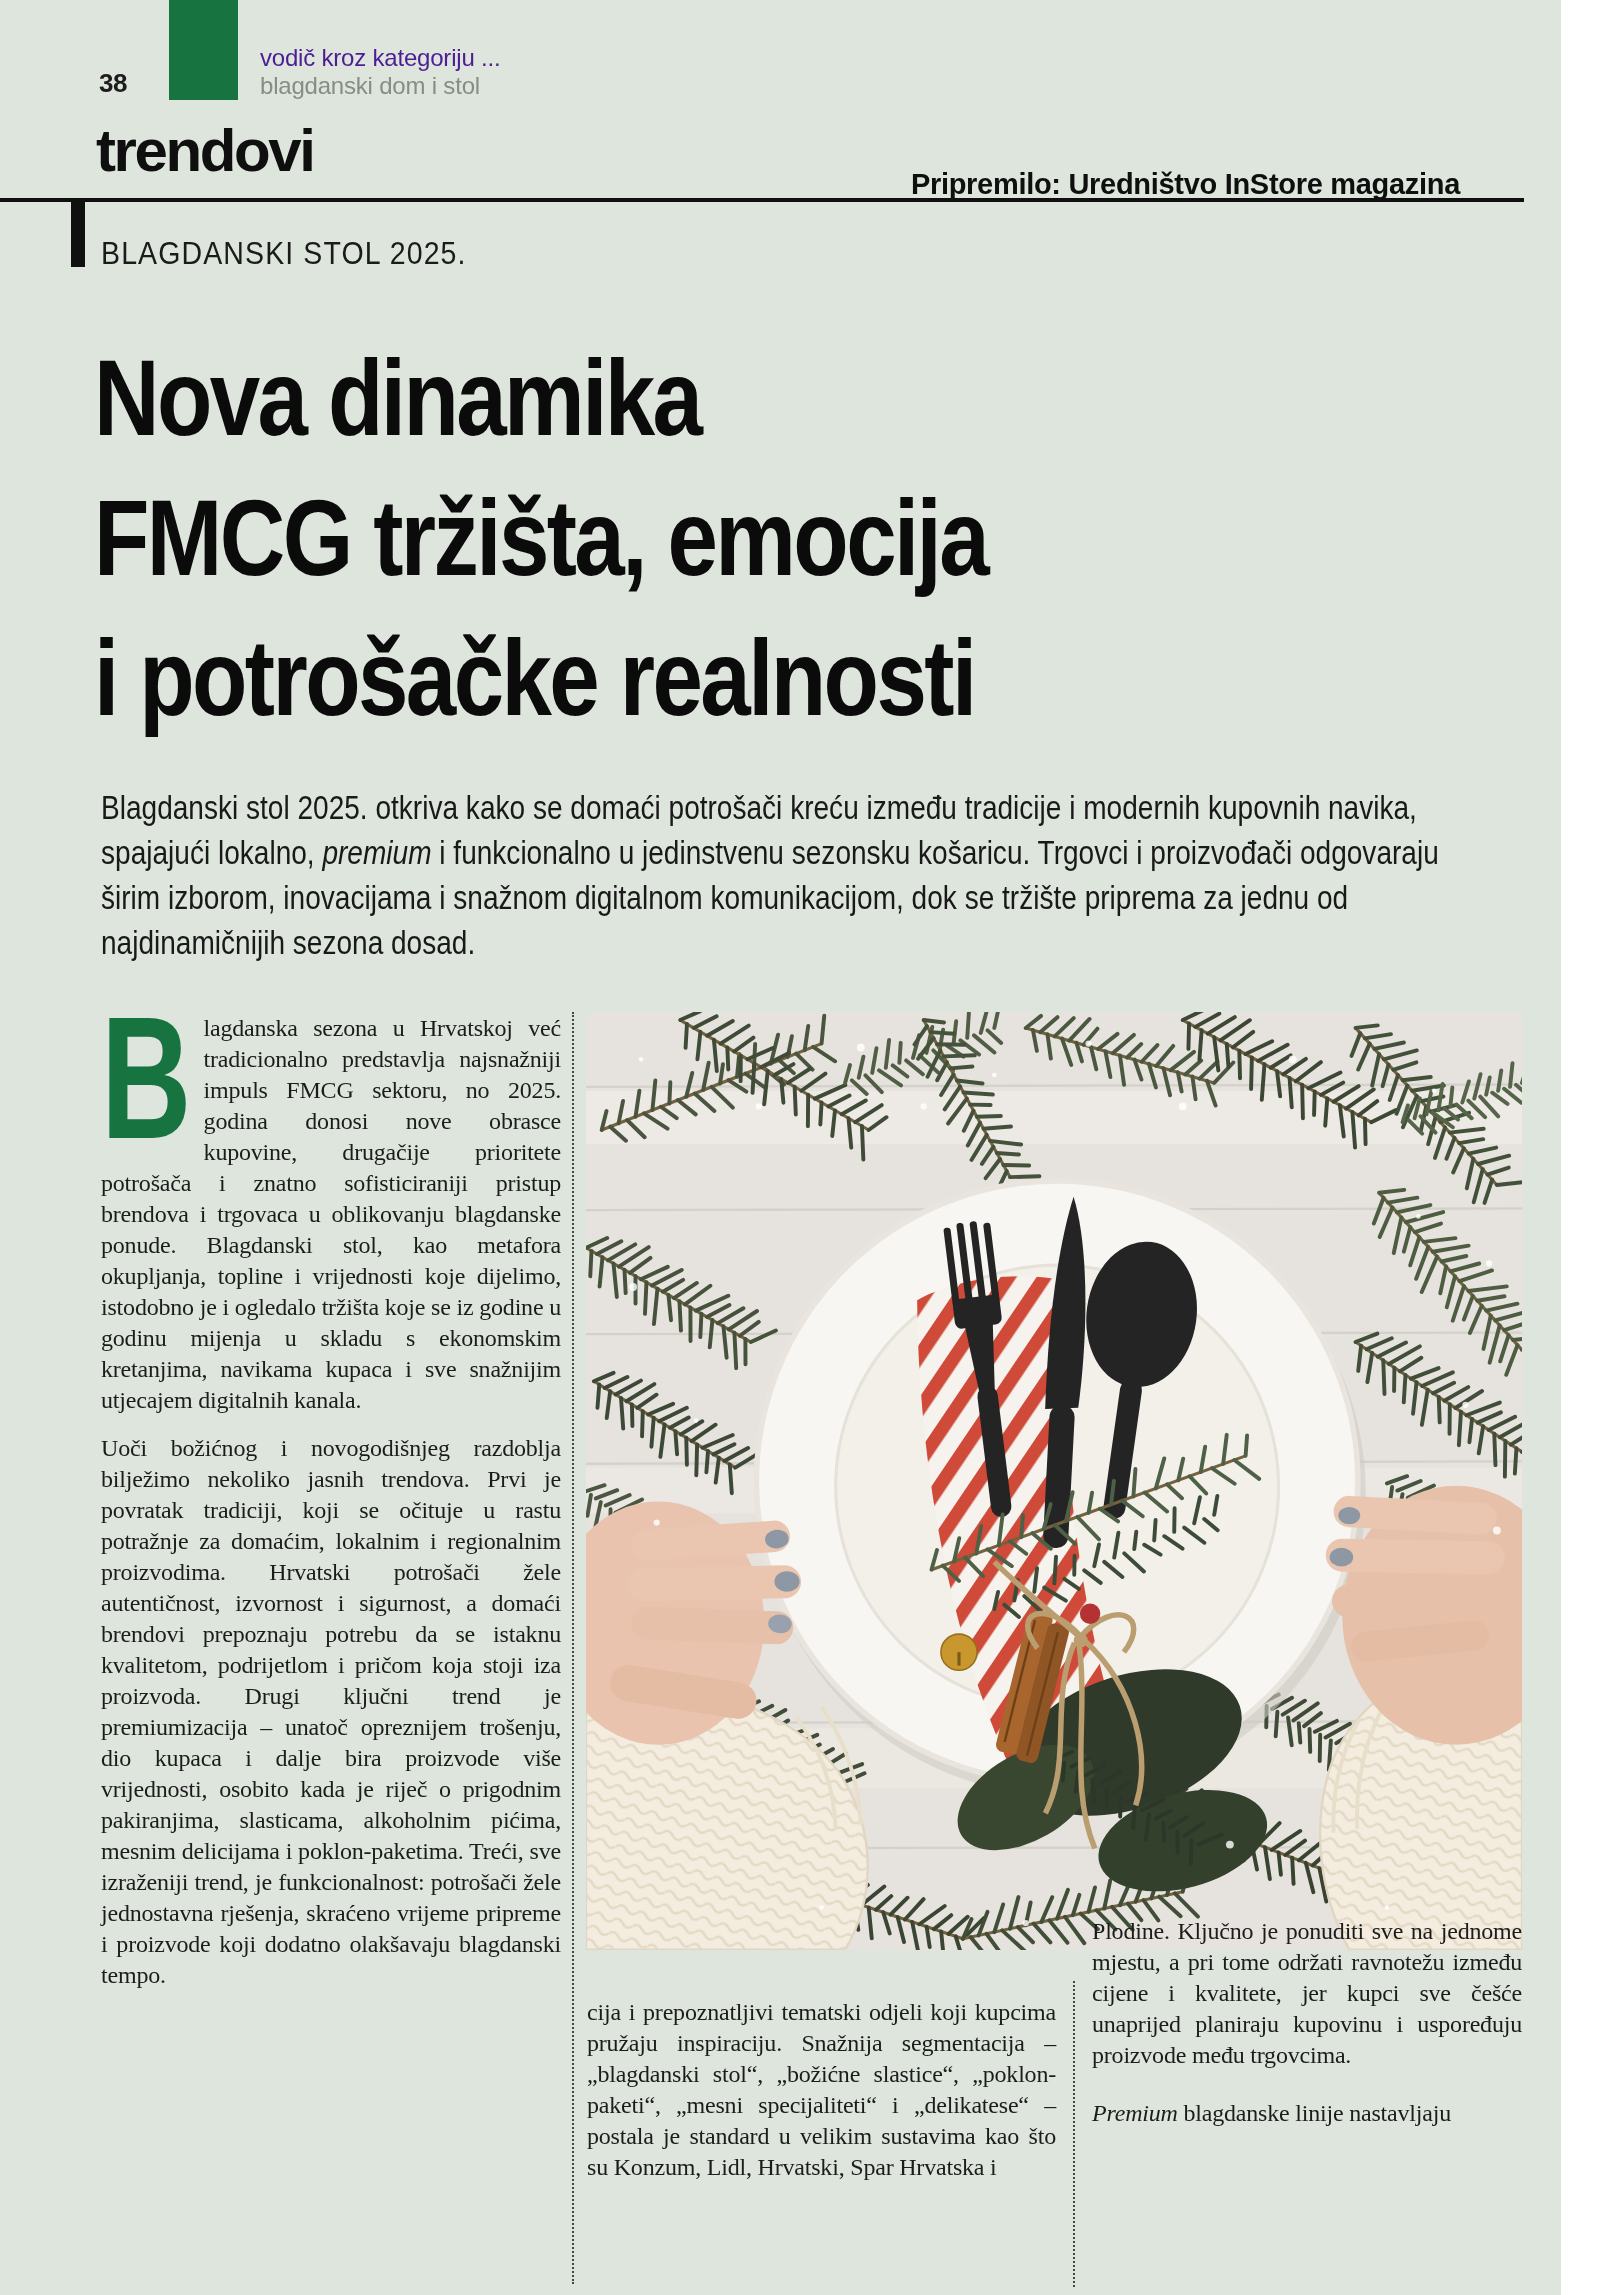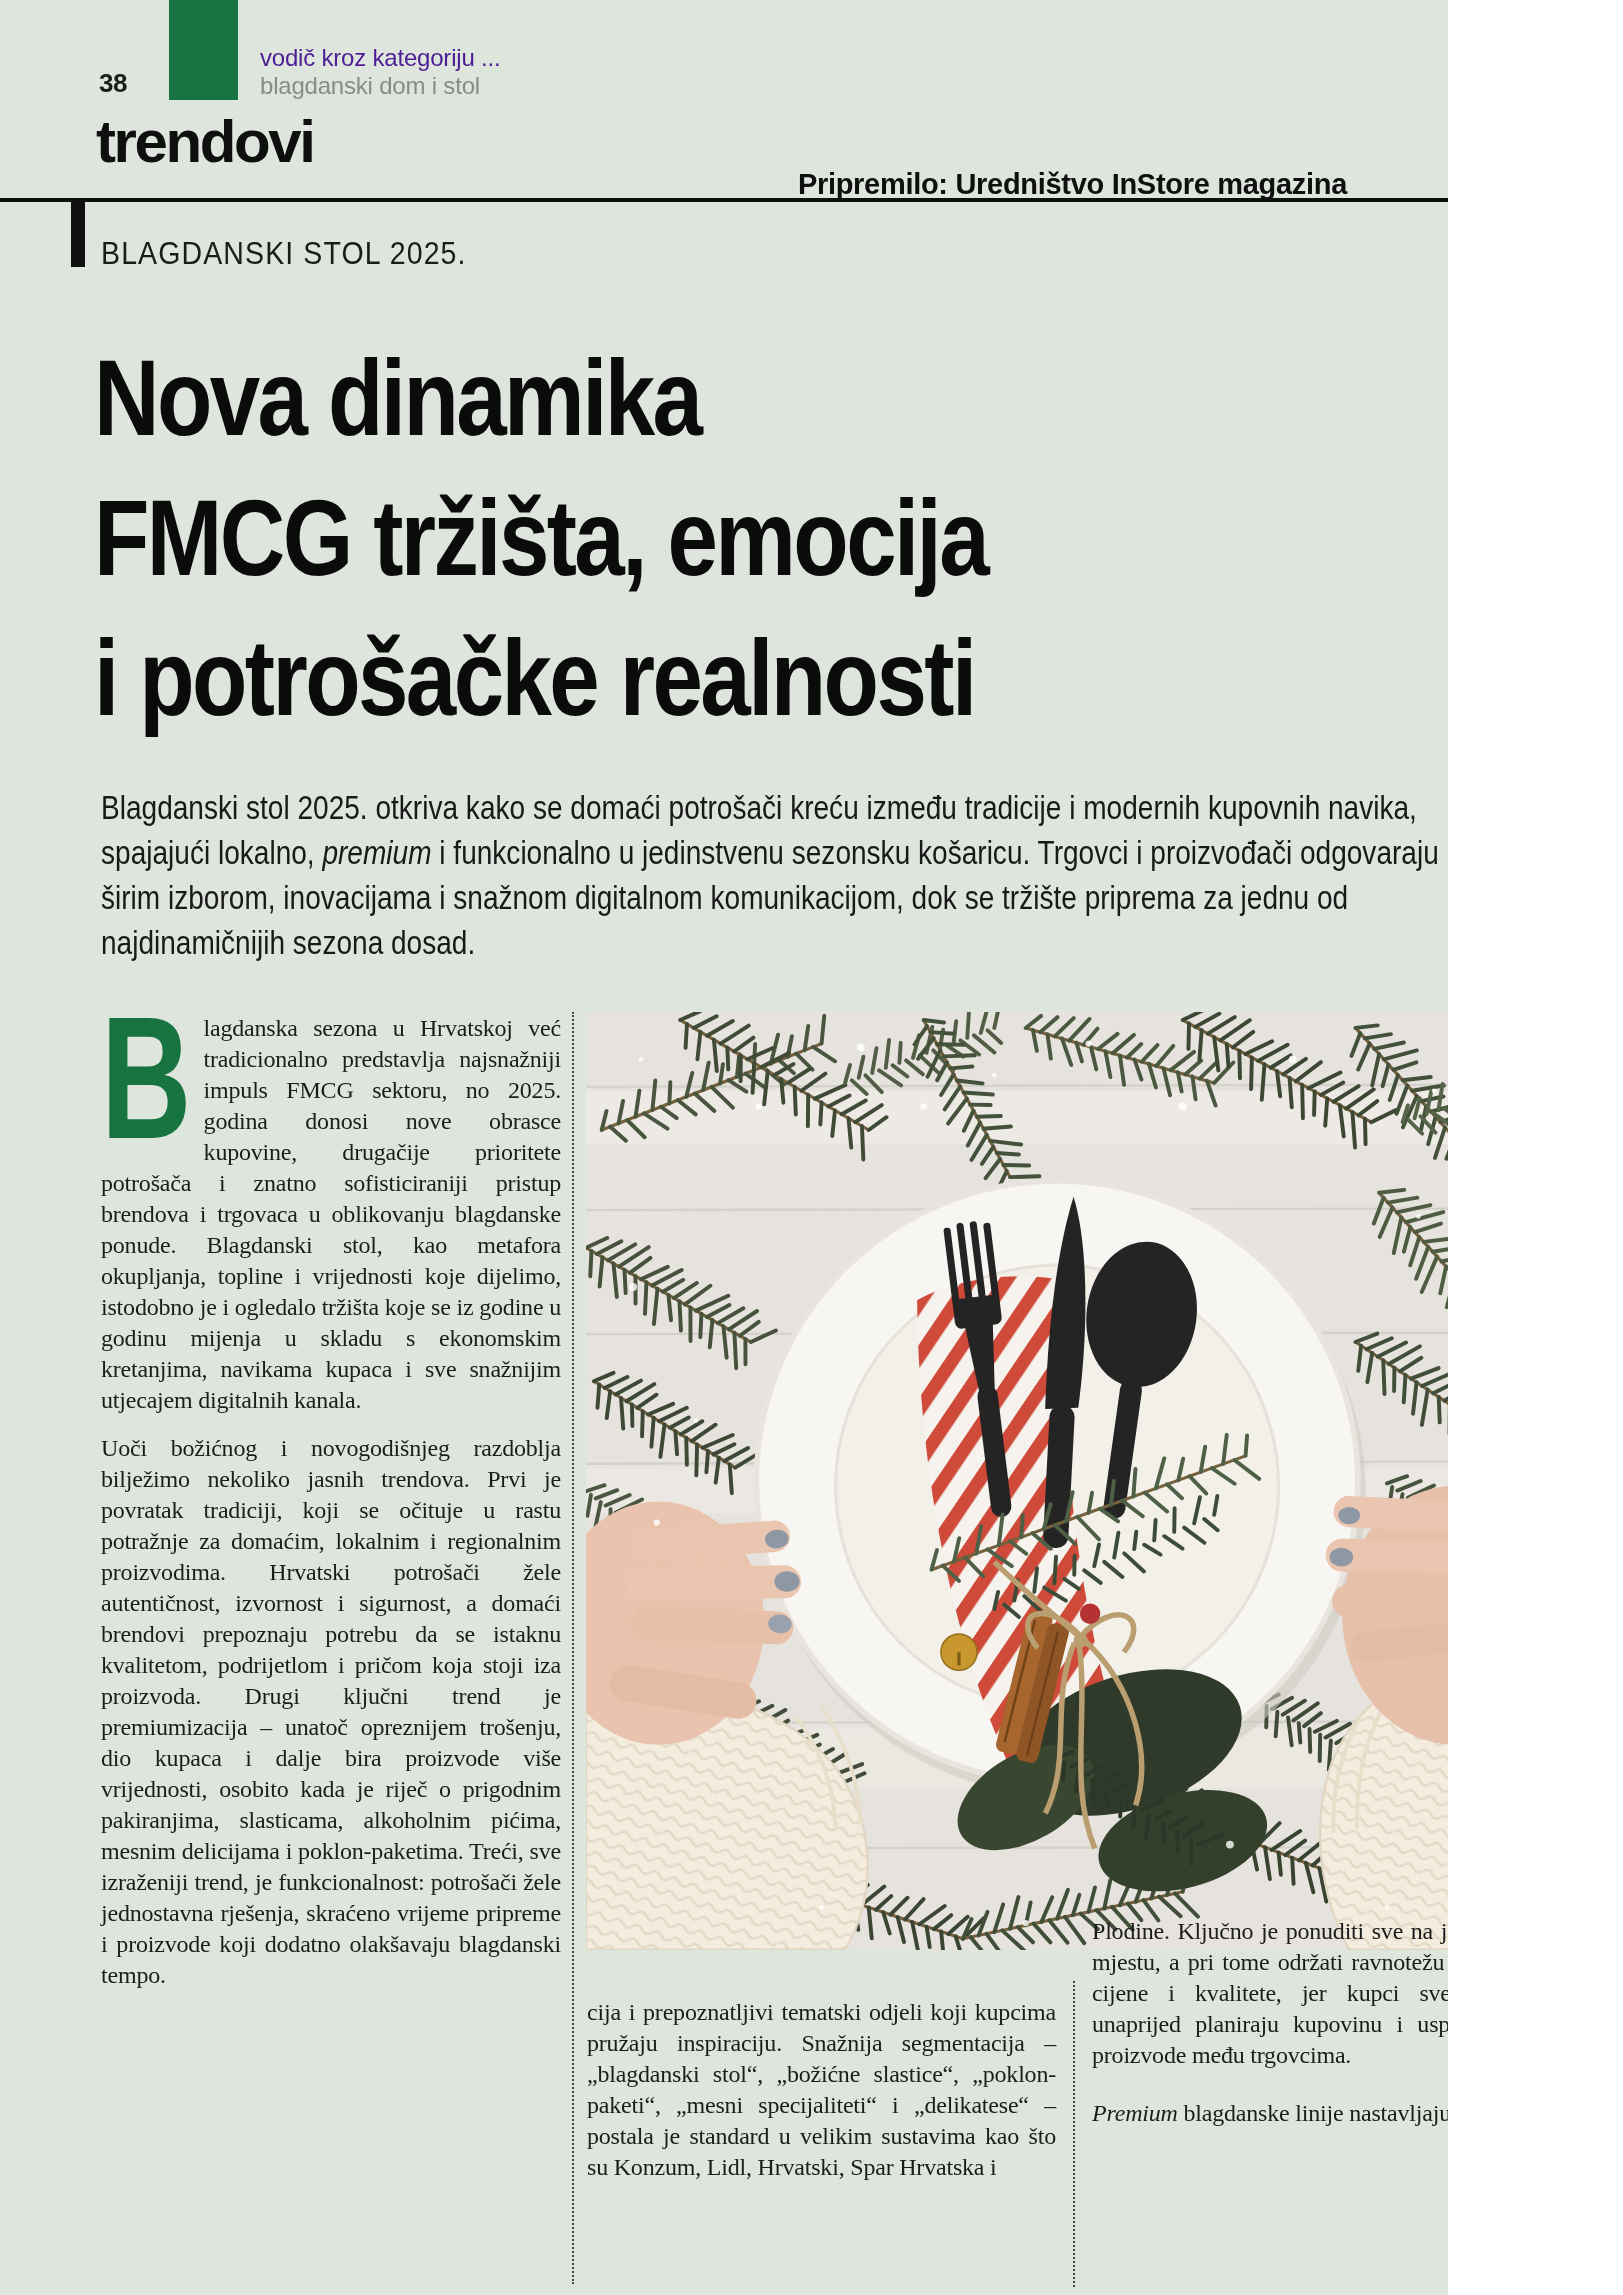--- a/index.html
+++ b/index.html
@@ -1,29 +1,29 @@
 <!DOCTYPE html>
 <html lang="hr" style="font-size:12.6px"><head>
 <meta charset="utf-8">
 <style>
   html,body{margin:0;padding:0;}
   .page{
     position:relative;
-    width:1448px;height:2295px;
+    width:1561px;height:2295px;
     background:#dde5dc;
     font-family:"Liberation Sans",sans-serif;
     color:#1c1c1c;
     overflow:hidden;
   }
   
   .page-num{position:absolute;left:99px;top:68px;font-size:26px;font-weight:700;letter-spacing:-0.4px;}
   .logo-square{position:absolute;left:169px;top:0;width:69px;height:100px;background:#177440;}
   .cat-line1{position:absolute;left:260px;top:44px;font-size:24px;line-height:27px;color:#4c1d95;letter-spacing:-0.2px;}
   .cat-line2{position:absolute;left:260px;top:72px;font-size:24px;line-height:27px;color:#878d84;letter-spacing:-0.2px;}
-  .section-title{position:absolute;left:96px;top:107px;font-size:60px;font-weight:800;letter-spacing:-2.4px;color:#0f0f0f;}
+  .section-title{position:absolute;left:96px;top:116px;font-size:60px;font-weight:800;letter-spacing:-2.4px;color:#0f0f0f;}
   .byline{position:absolute;right:101px;top:168px;font-size:29px;font-weight:800;letter-spacing:-0.3px;color:#0f0f0f;}
   .top-rule{position:absolute;left:0;top:198px;width:1524px;height:3.9px;background:#101010;}
   .kicker-bar{position:absolute;left:71px;top:198px;width:14px;height:69px;background:#101010;}
   .kicker{position:absolute;left:101px;top:236px;font-size:31px;letter-spacing:1.2px;color:#1b1b1b;
           transform:scaleX(.92);transform-origin:left top;white-space:nowrap;}
   
   .headline{position:absolute;left:94px;top:328px;font-weight:800;color:#0b0b0b;
             font-size:108px;line-height:140px;letter-spacing:-3.1px;
             transform:scaleX(.84);transform-origin:left top;white-space:nowrap;}
   

